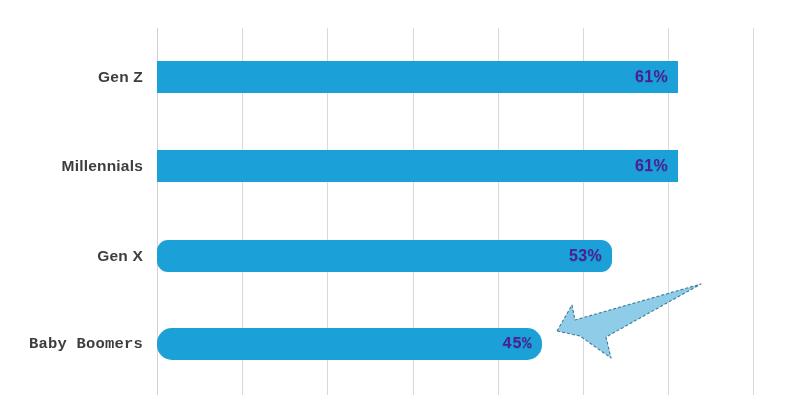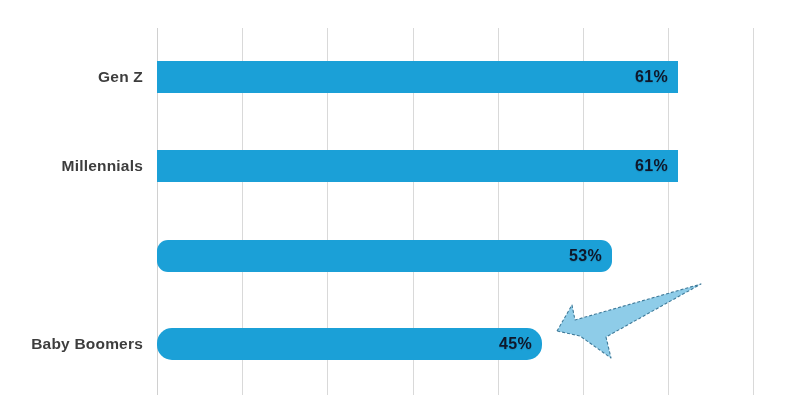--- a/index.html
+++ b/index.html
@@ -65,21 +65,21 @@
     box-sizing: border-box;
   }
   .bar-value {
     position: absolute;
     right: 10px;
     top: 0;
     height: 32px;
     line-height: 32px;
     font-size: 16px;
     font-weight: bold;
-    color: #0f172a;
+    color: #4c1d95;
     letter-spacing: 0.3px;
     text-shadow: 0 1px 1px rgba(0,0,0,0.12);
     white-space: nowrap;
   }
   .annotation-arrow {
     position: absolute;
     left: 550px;
     top: 282px;
     width: 160px;
     height: 78px;
@@ -110,26 +110,27 @@
     </div>
 
     <div class="bar-row" style="top:150px;padding-left:43px;">
       <div class="cat-label">Millennials</div>
       <div class="bar" style="width:521px;">
         <span class="bar-value">61%</span>
       </div>
     </div>
 
     <div class="bar-row" style="top:240px;">
+      <div class="cat-label">Gen X</div>
       <div class="bar" style="width:455px;border-radius:11px;">
         <span class="bar-value">53%</span>
       </div>
     </div>
 
-    <div class="bar-row" style="top:328px;">
+    <div class="bar-row" style="top:328px;font-family:Liberation Mono, monospace;">
       <div class="cat-label">Baby Boomers</div>
       <div class="bar" style="width:385px;border-radius:15px;">
         <span class="bar-value">45%</span>
       </div>
     </div>
 
     <svg class="annotation-arrow" viewBox="0 0 160 78">
       <polygon points="7,49 22,23 25,38 151,2 56,55 61,76 30,54" fill="#8ecce8" stroke="#3f7a99" stroke-width="1.1" stroke-dasharray="3,2" stroke-linejoin="round"></polygon>
     </svg>
 

